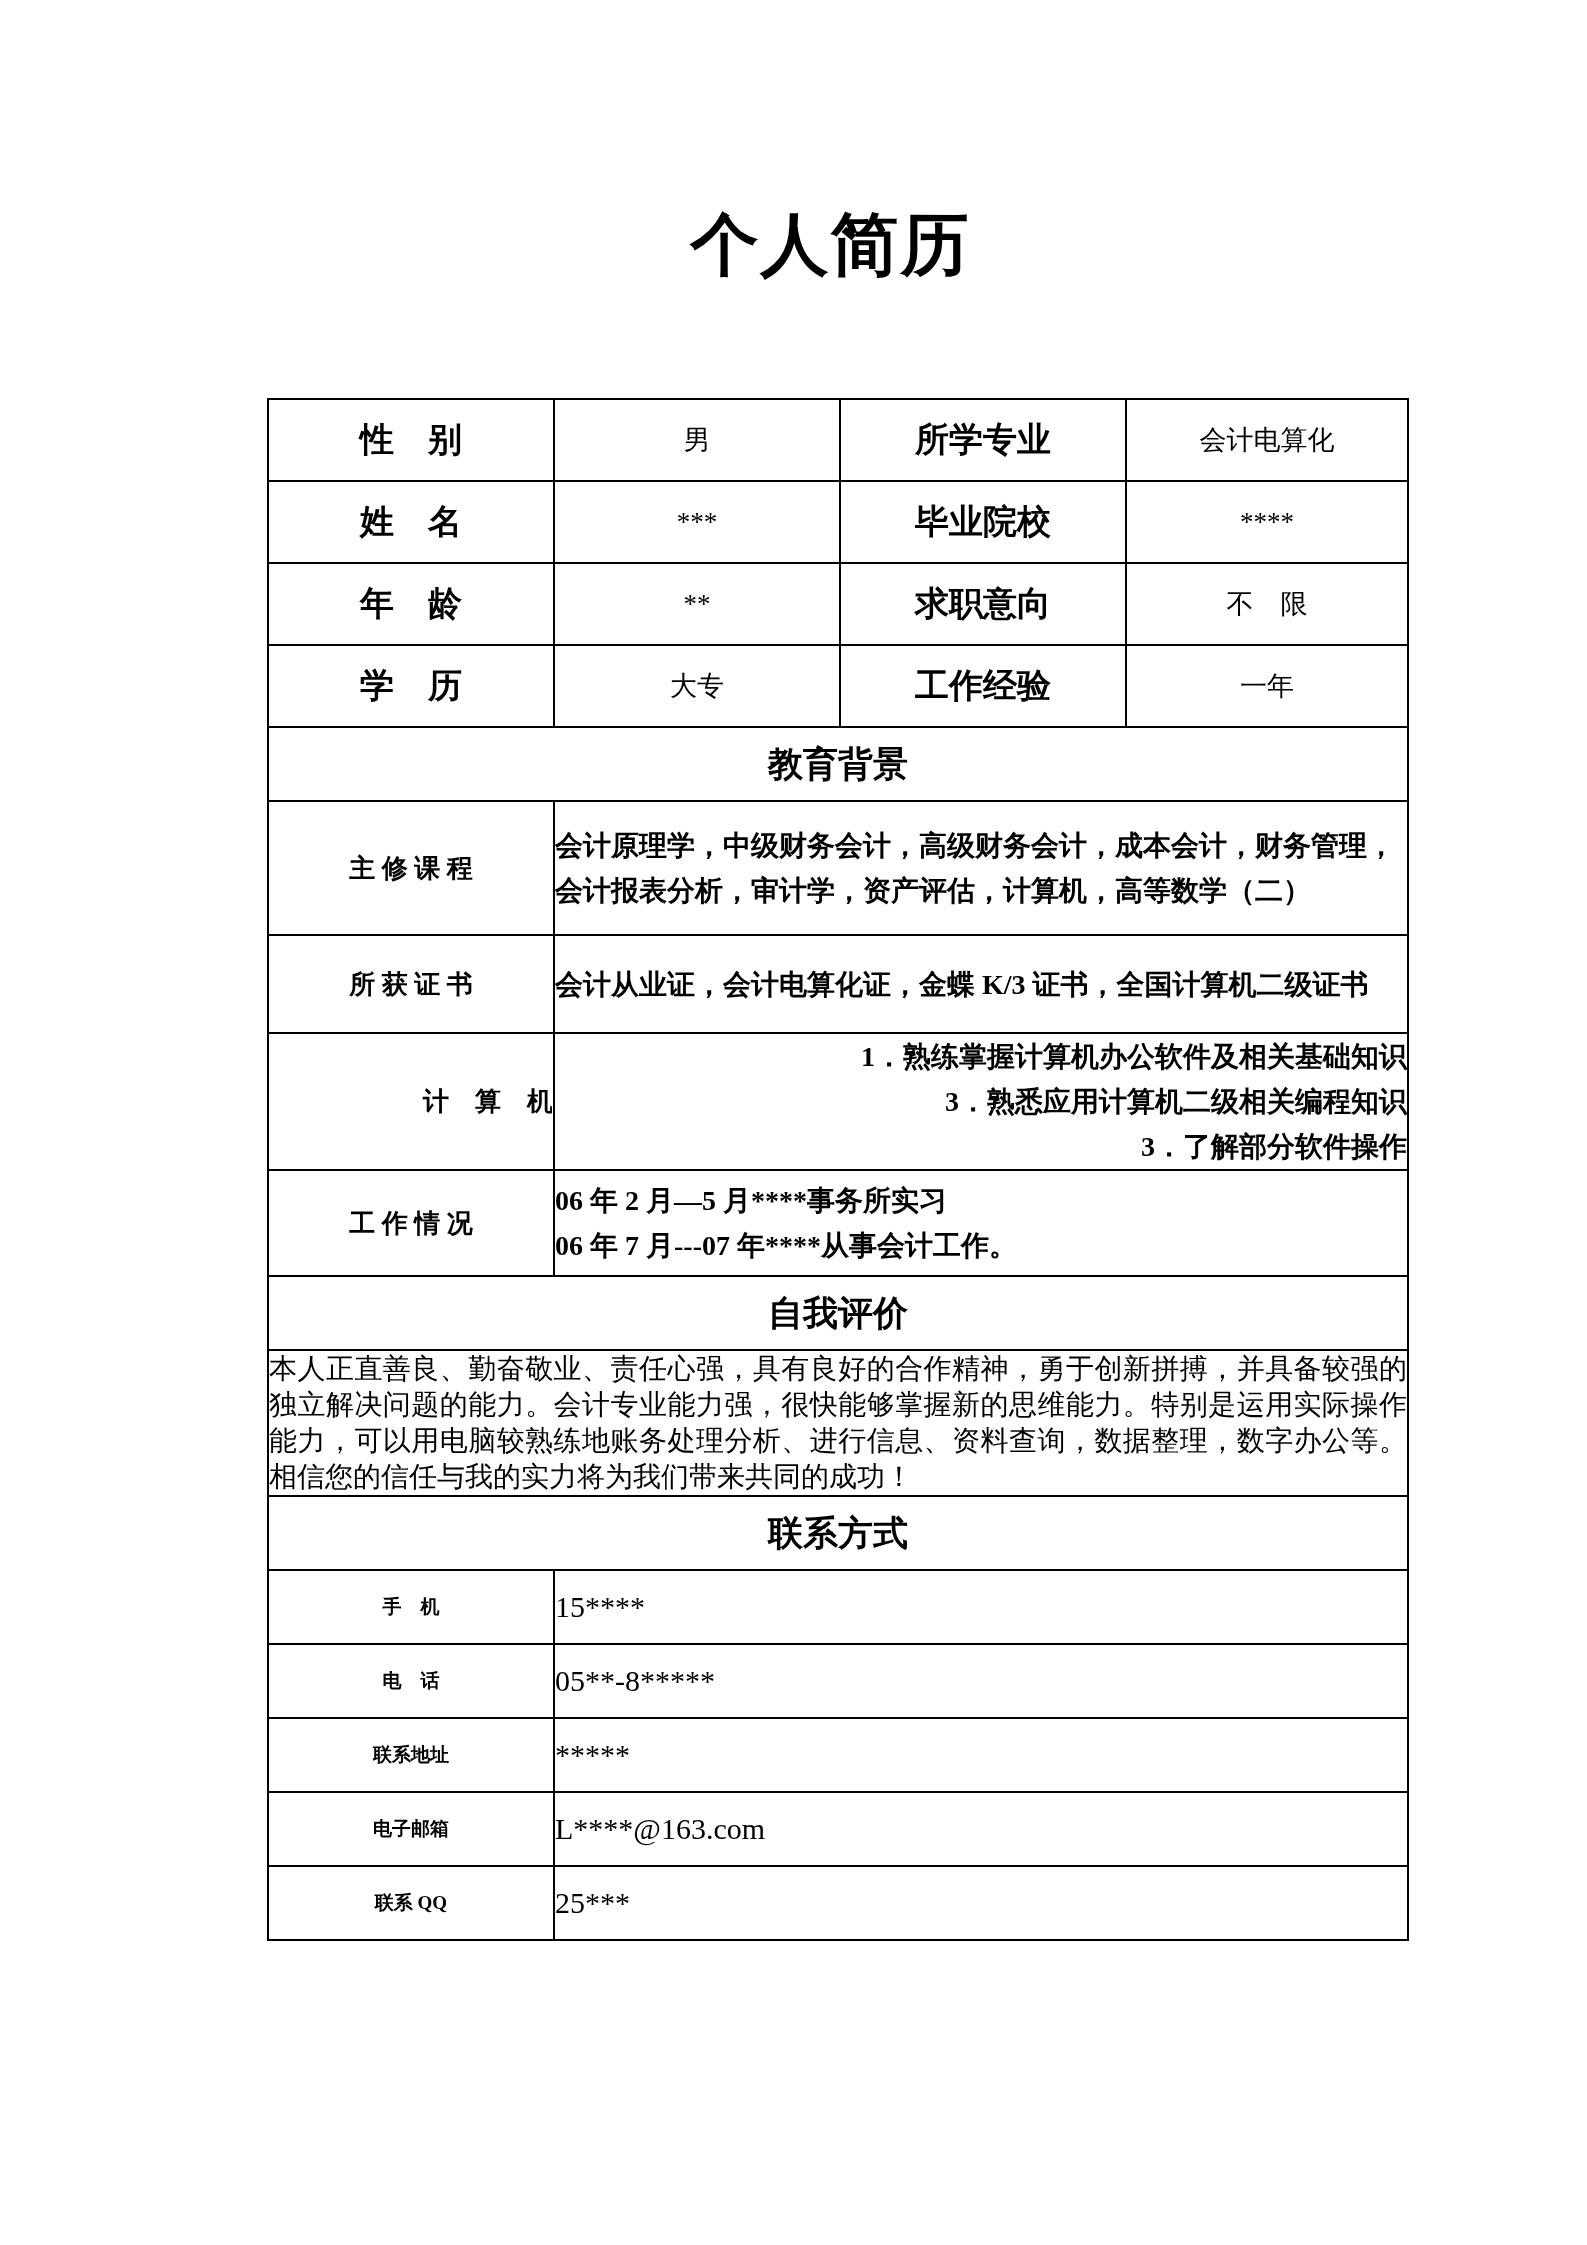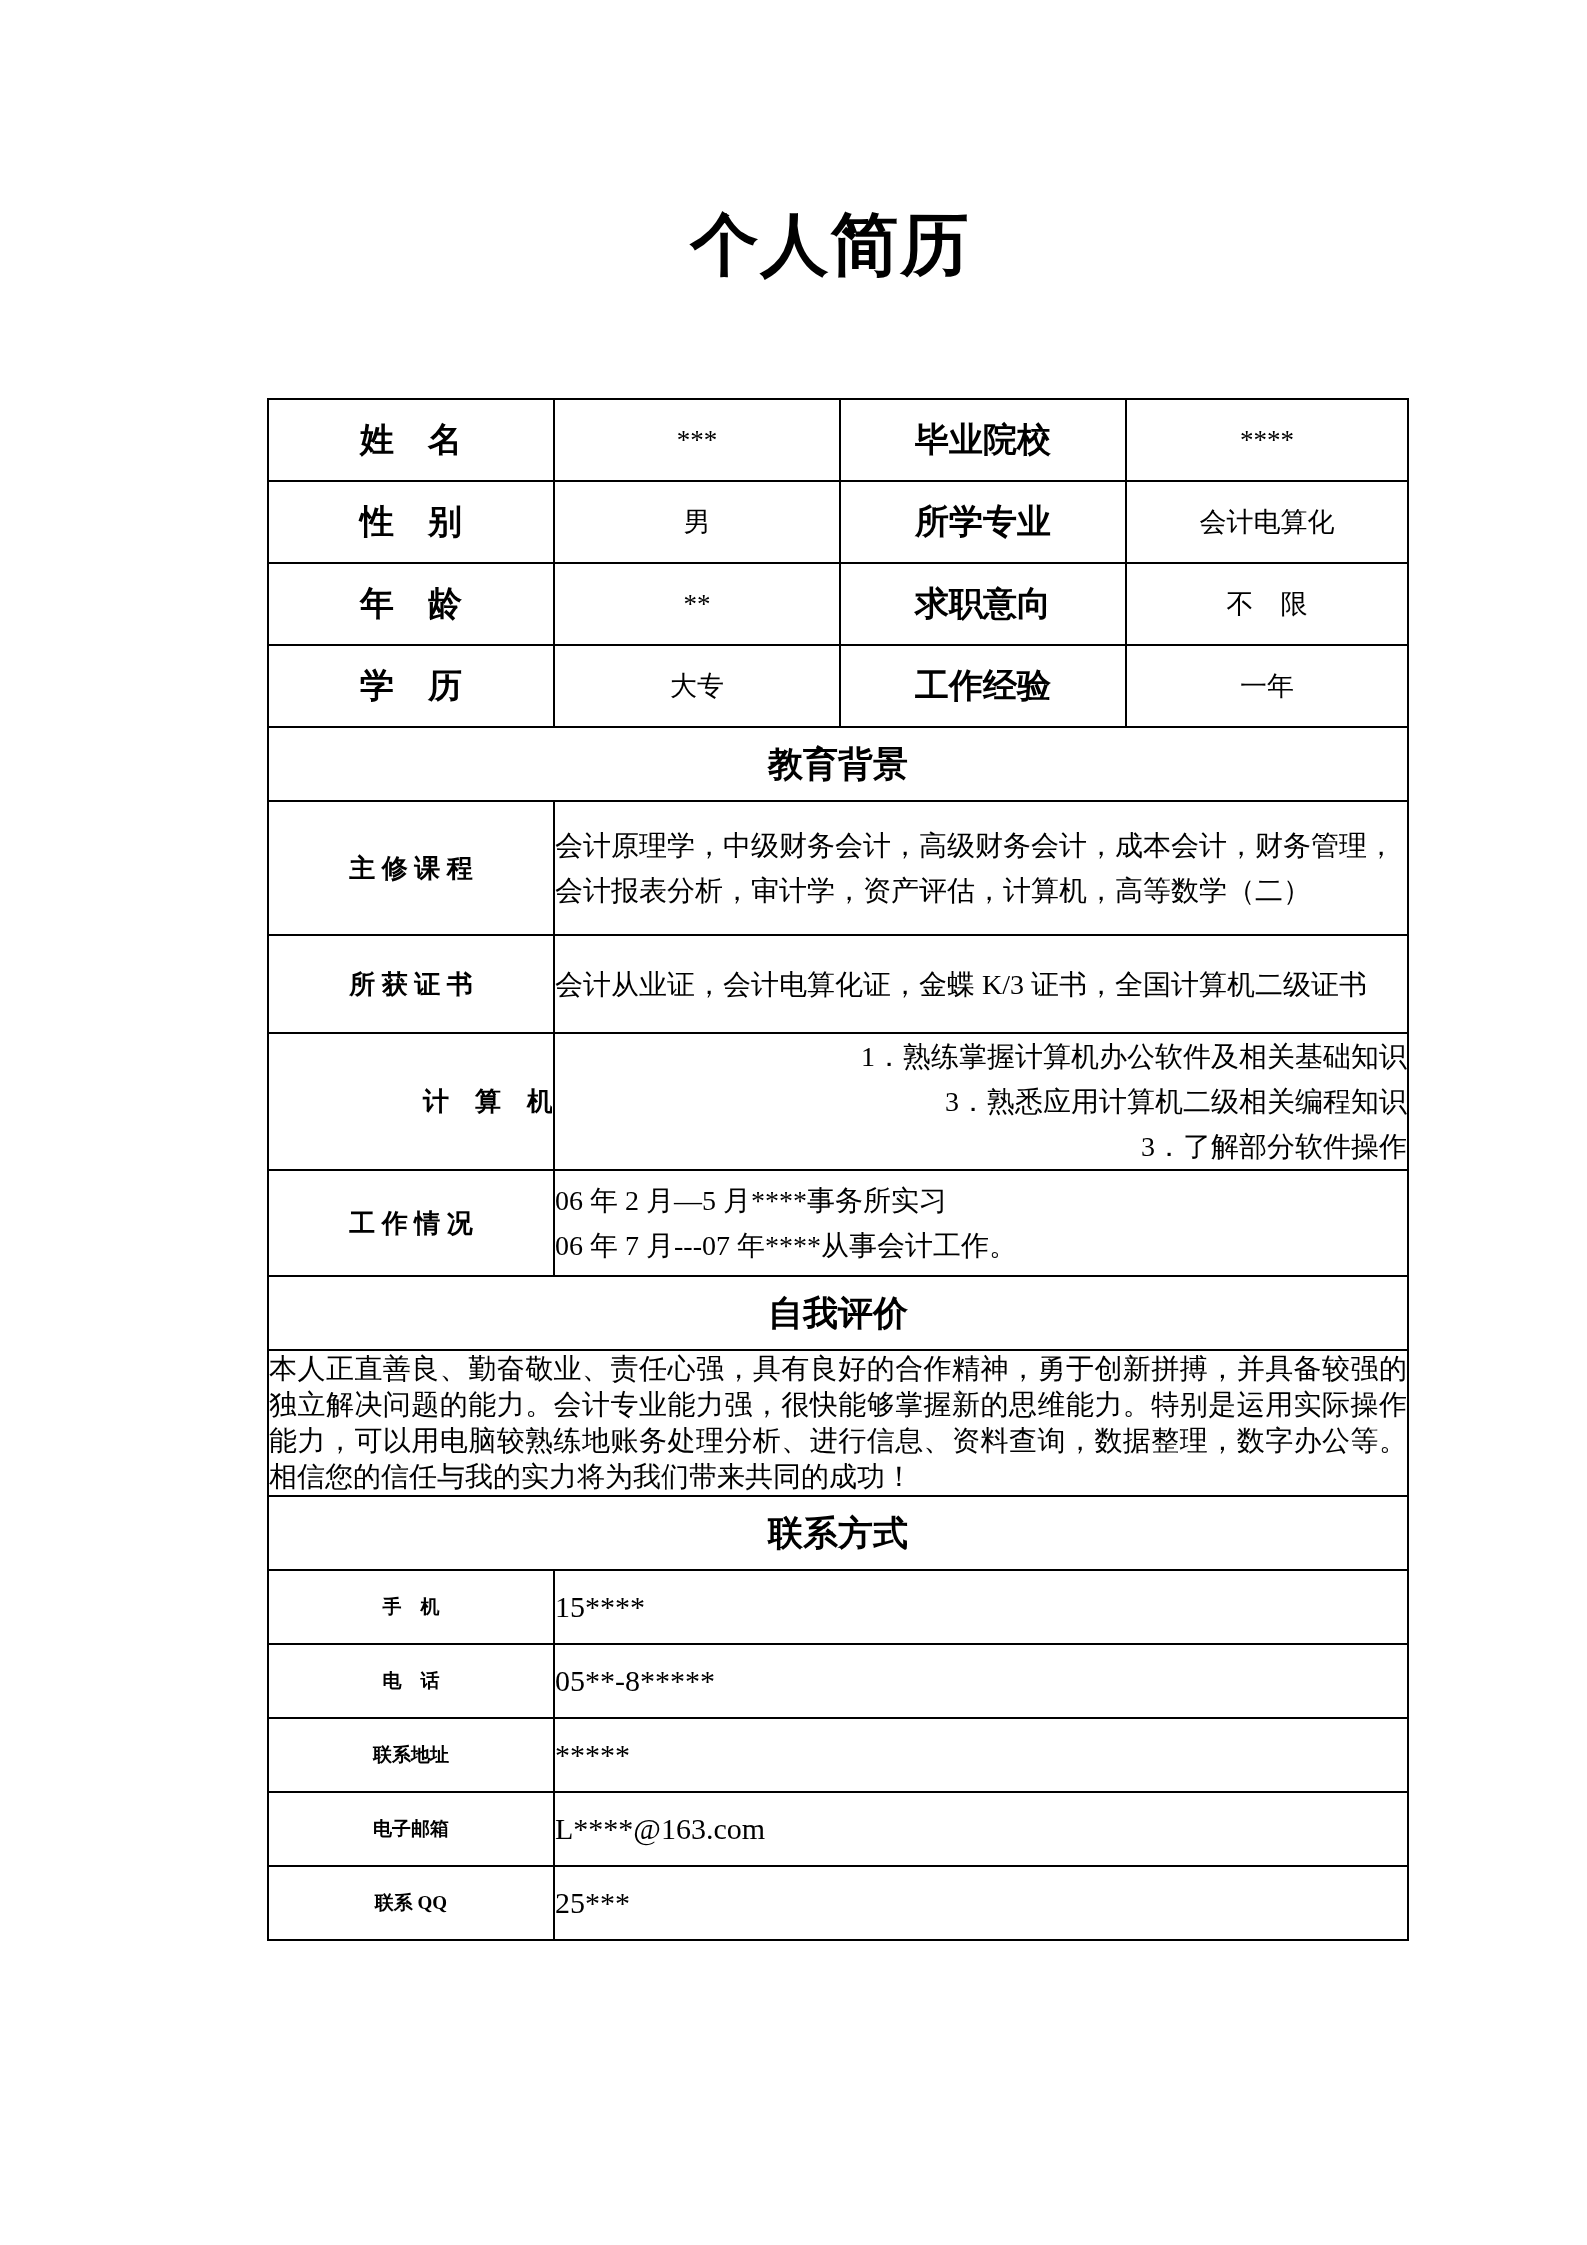--- a/index.html
+++ b/index.html
@@ -65,20 +65,21 @@
     text-align: center;
     font-size: 26px;
     font-weight: bold;
     border-radius: 13px;
   }
   td.e-content {
     font-size: 28px;
     line-height: 45px;
     padding: 6px 12px 6px 14px;
     text-align: left;
+    font-weight: bold;
   }
   tr.r-courses td { height: 132px; }
   tr.r-certs td { height: 96px; }
   tr.r-computer td { height: 130px; text-align: right; }
   tr.r-work td { height: 104px; }
   
   td.s-content {
     font-size: 28px;
     line-height: 36px;
     padding: 8px 10px;
@@ -112,30 +113,30 @@
   <table class="resume">
     <colgroup>
       <col style="width:286px">
         <col style="width:286px">
         <col style="width:286px">
         <col style="width:282px">
     </colgroup>
 
     <tbody>
         <tr>
+      <td class="b-label">性　别</td>
+      <td class="b-value">男</td>
+      <td class="b-label">所学专业</td>
+      <td class="b-value">会计电算化</td>
+    </tr>
+    <tr>
       <td class="b-label">姓　名</td>
       <td class="b-value">***</td>
       <td class="b-label">毕业院校</td>
       <td class="b-value">****</td>
-    </tr>
-    <tr>
-      <td class="b-label">性　别</td>
-      <td class="b-value">男</td>
-      <td class="b-label">所学专业</td>
-      <td class="b-value">会计电算化</td>
     </tr>
     <tr>
       <td class="b-label">年　龄</td>
       <td class="b-value">**</td>
       <td class="b-label">求职意向</td>
       <td class="b-value">不　限</td>
     </tr>
     <tr>
       <td class="b-label">学　历</td>
       <td class="b-value">大专</td>

